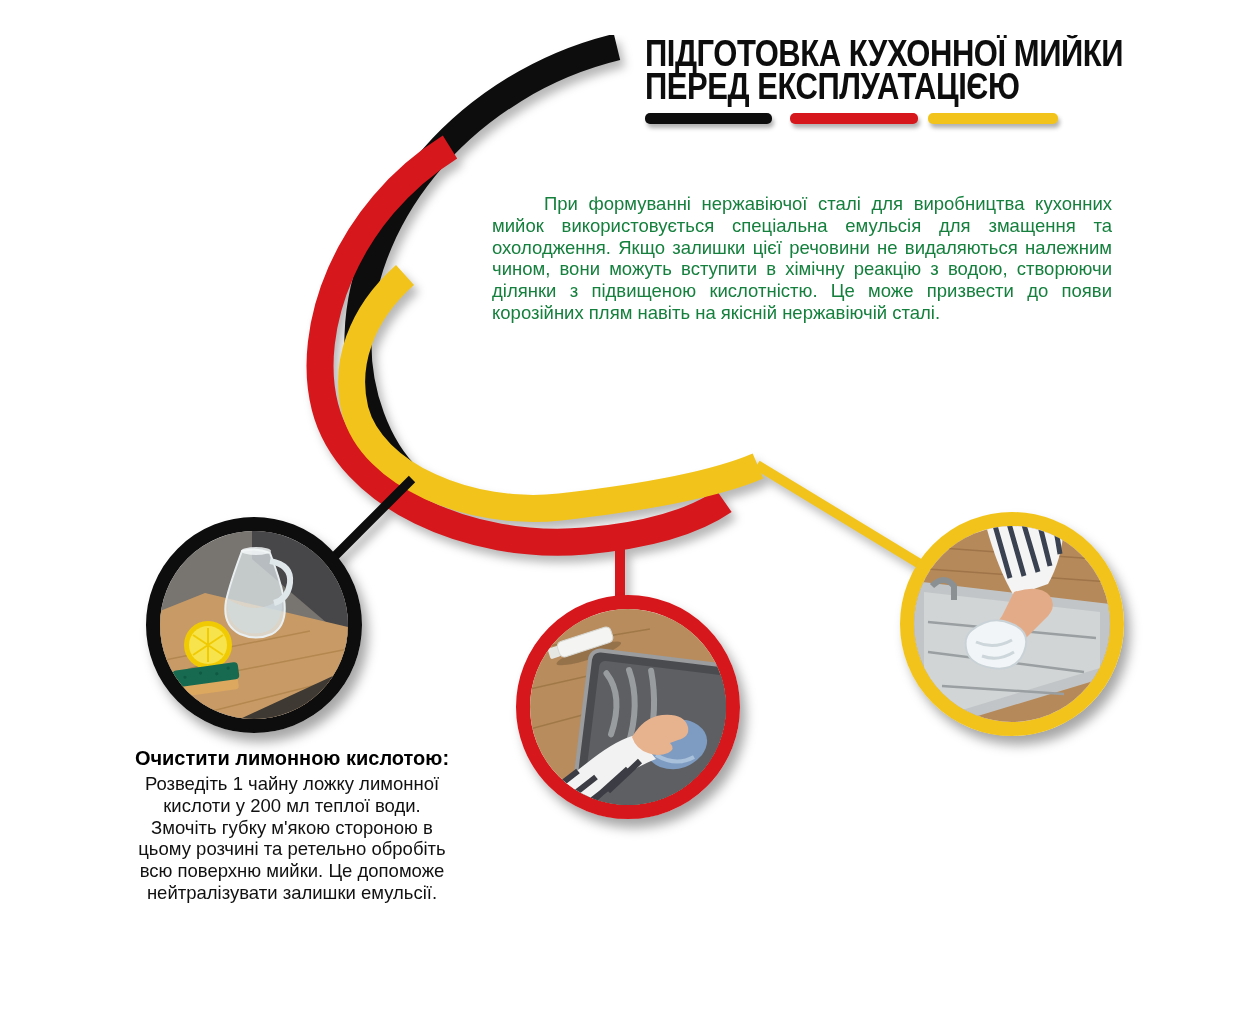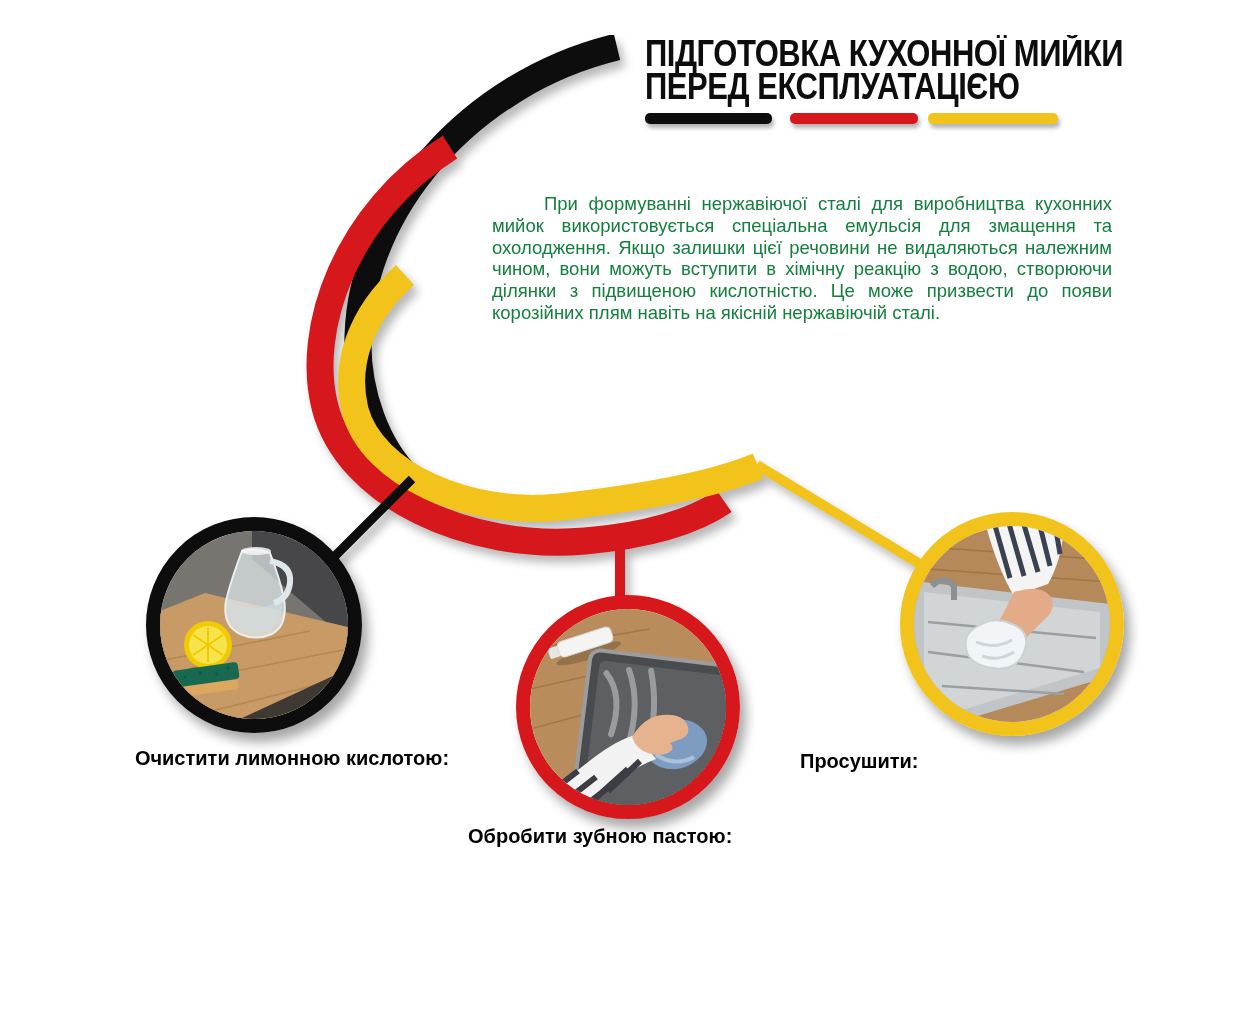--- a/index.html
+++ b/index.html
@@ -148,22 +148,21 @@
         <path d="M80,-4 L96,52 M94,-6 L110,50 M108,-8 L124,46 M124,-8 L136,40 M140,-8 L146,28" stroke="#3a4150" stroke-width="5" fill="none"></path>
       </g>
       <path d="M100,66 Q126,58 136,70 Q144,82 130,94 L106,118 Q92,126 84,114 Q78,102 88,90 Z" fill="#e3ab88"></path>
       <path d="M58,104 Q78,88 98,98 Q118,106 110,126 Q102,146 78,142 Q54,138 52,122 Q50,110 58,104 Z" fill="#f1f5f7" stroke="#c9d2d6" stroke-width="2"></path>
       <path d="M62,116 Q80,124 98,114 M68,130 Q84,136 100,126" stroke="#cdd6da" stroke-width="3" fill="none"></path>
     </svg>
   </div>
 
   <div class="caption cap1">
     <h3>Очистити лимонною кислотою:</h3>
+    <p>Розведіть 1 чайну ложку лимонної кислоти у 200 мл теплої води. Змочіть губку м'якою стороною в цьому розчині та ретельно обробіть всю поверхню мийки. Це допоможе нейтралізувати залишки емульсії.</p>
   </div>
   <div class="caption cap2">
-    <h3>Обробити зубною пастою:</h3>
   </div>
   <div class="caption cap3">
-    <h3>Просушити:</h3>
   </div>
 
 
 </div>
 
 </body></html>

